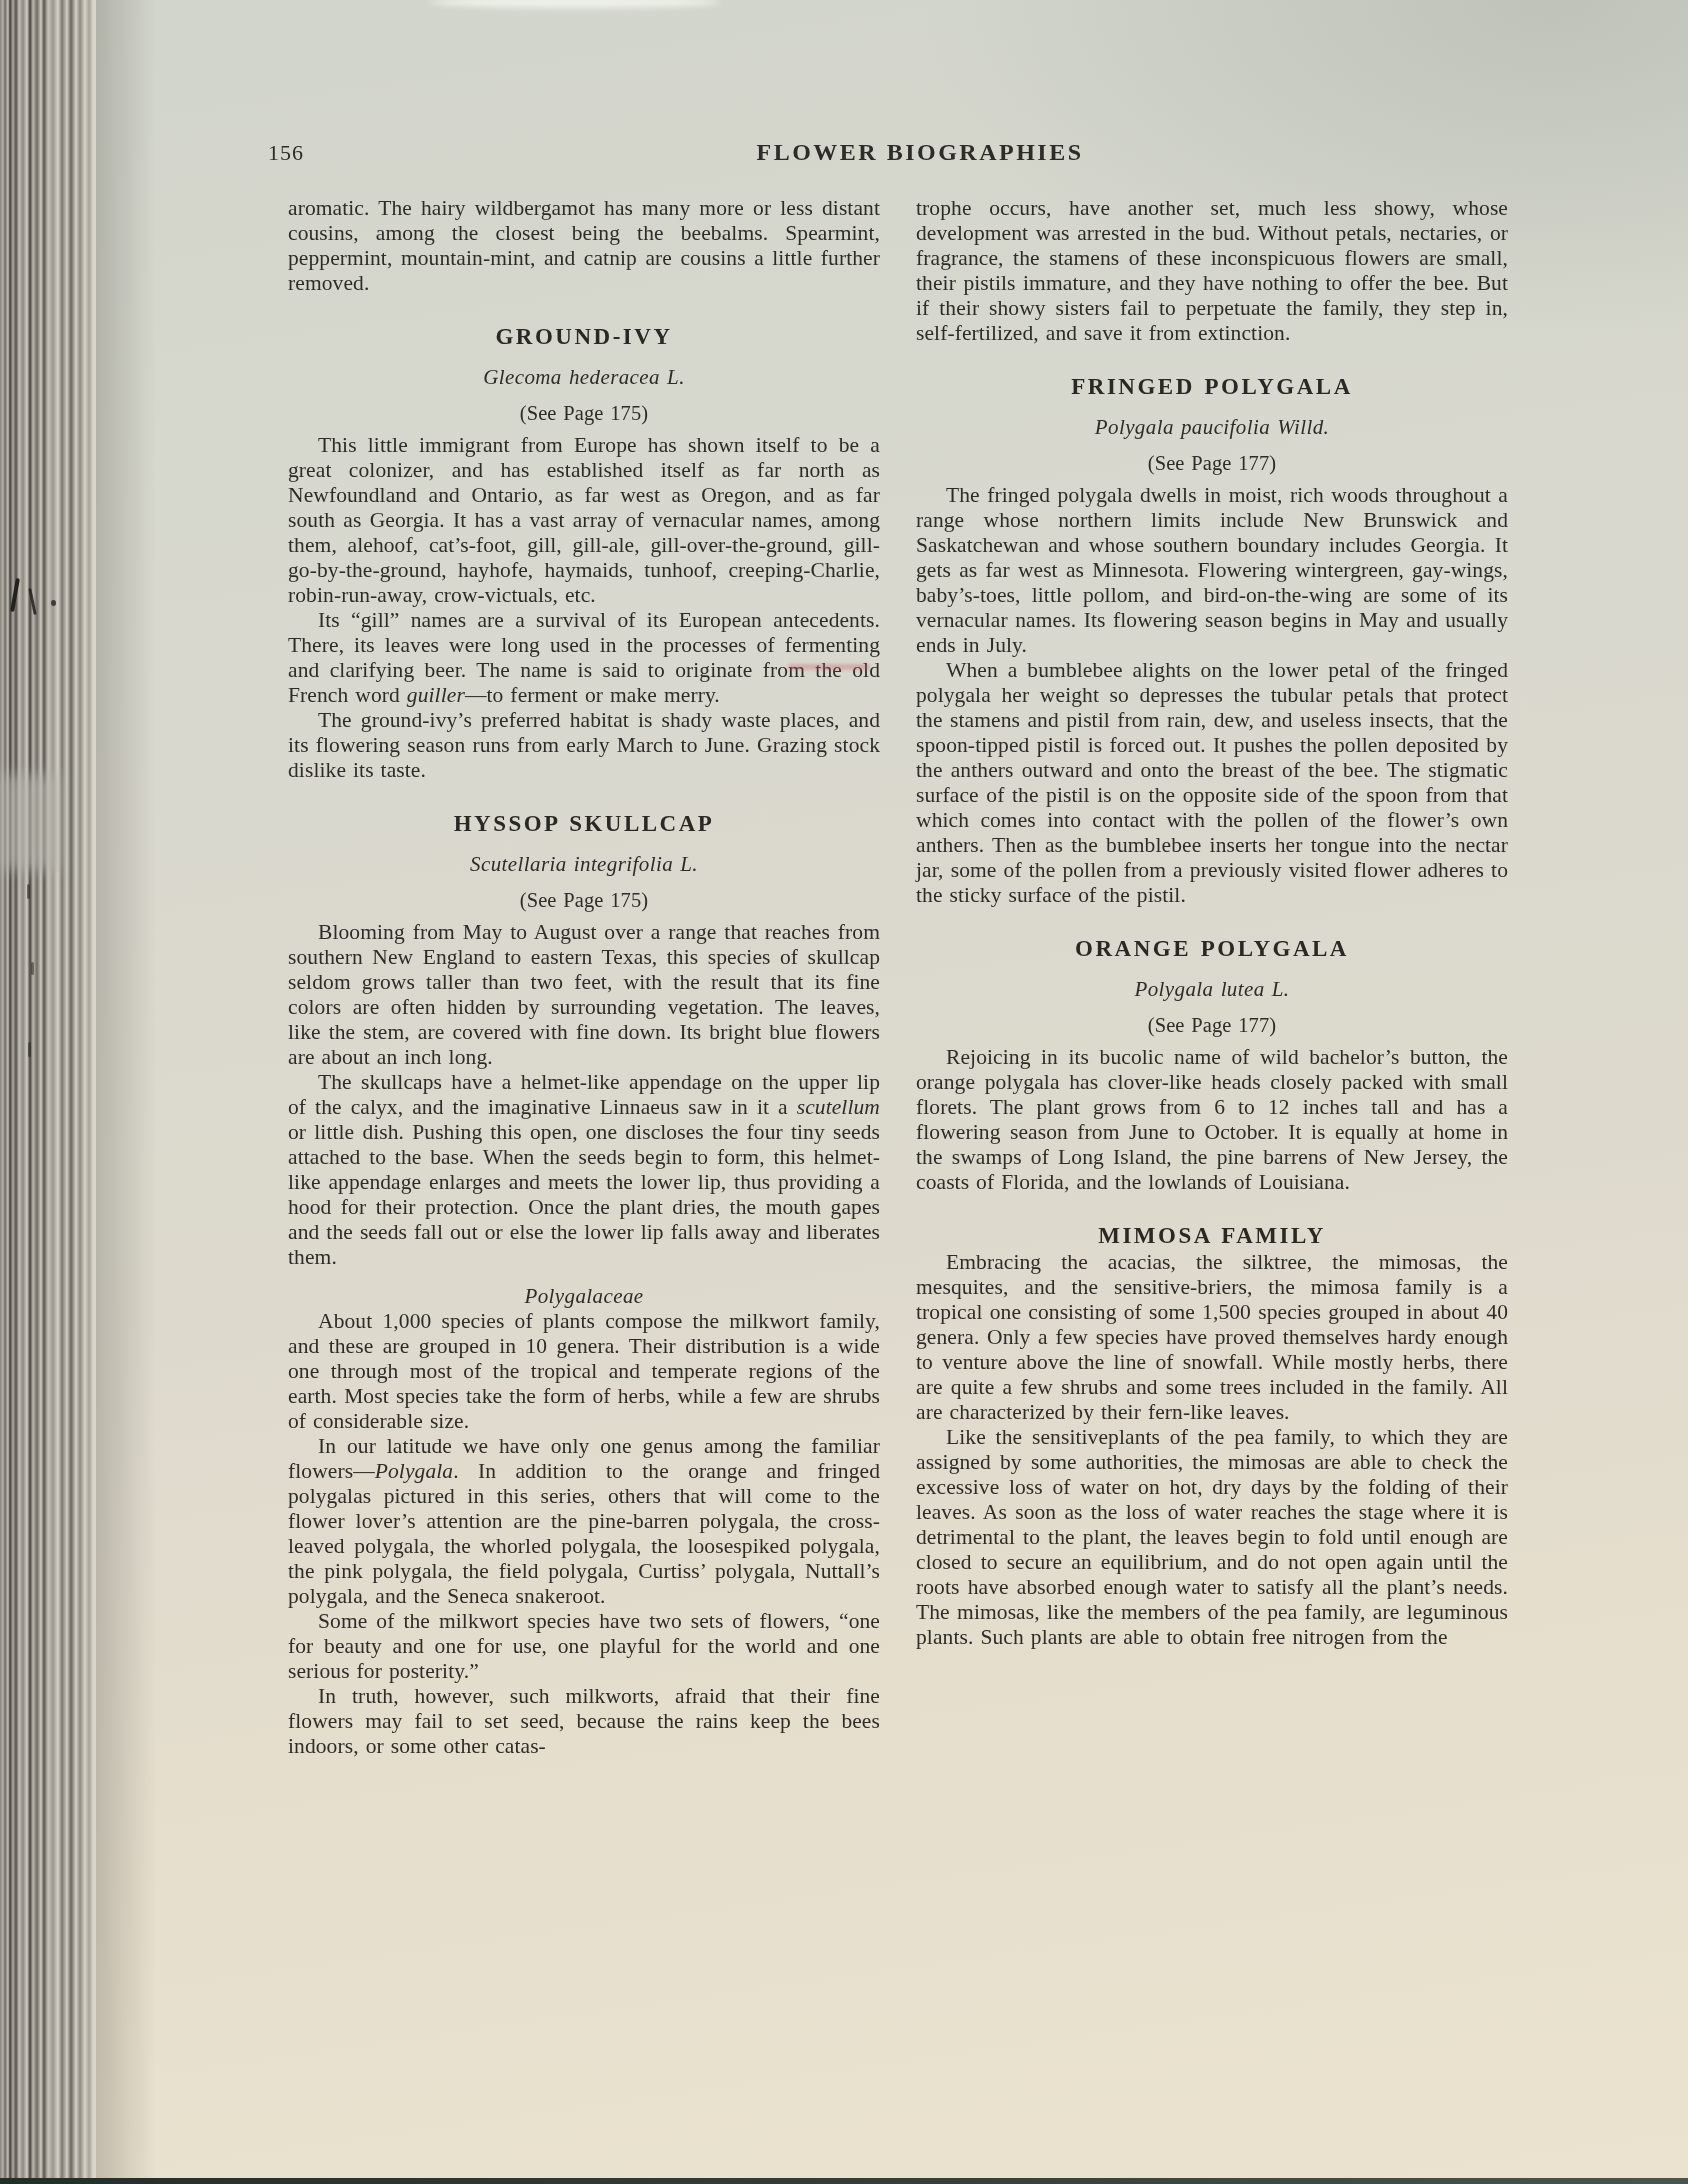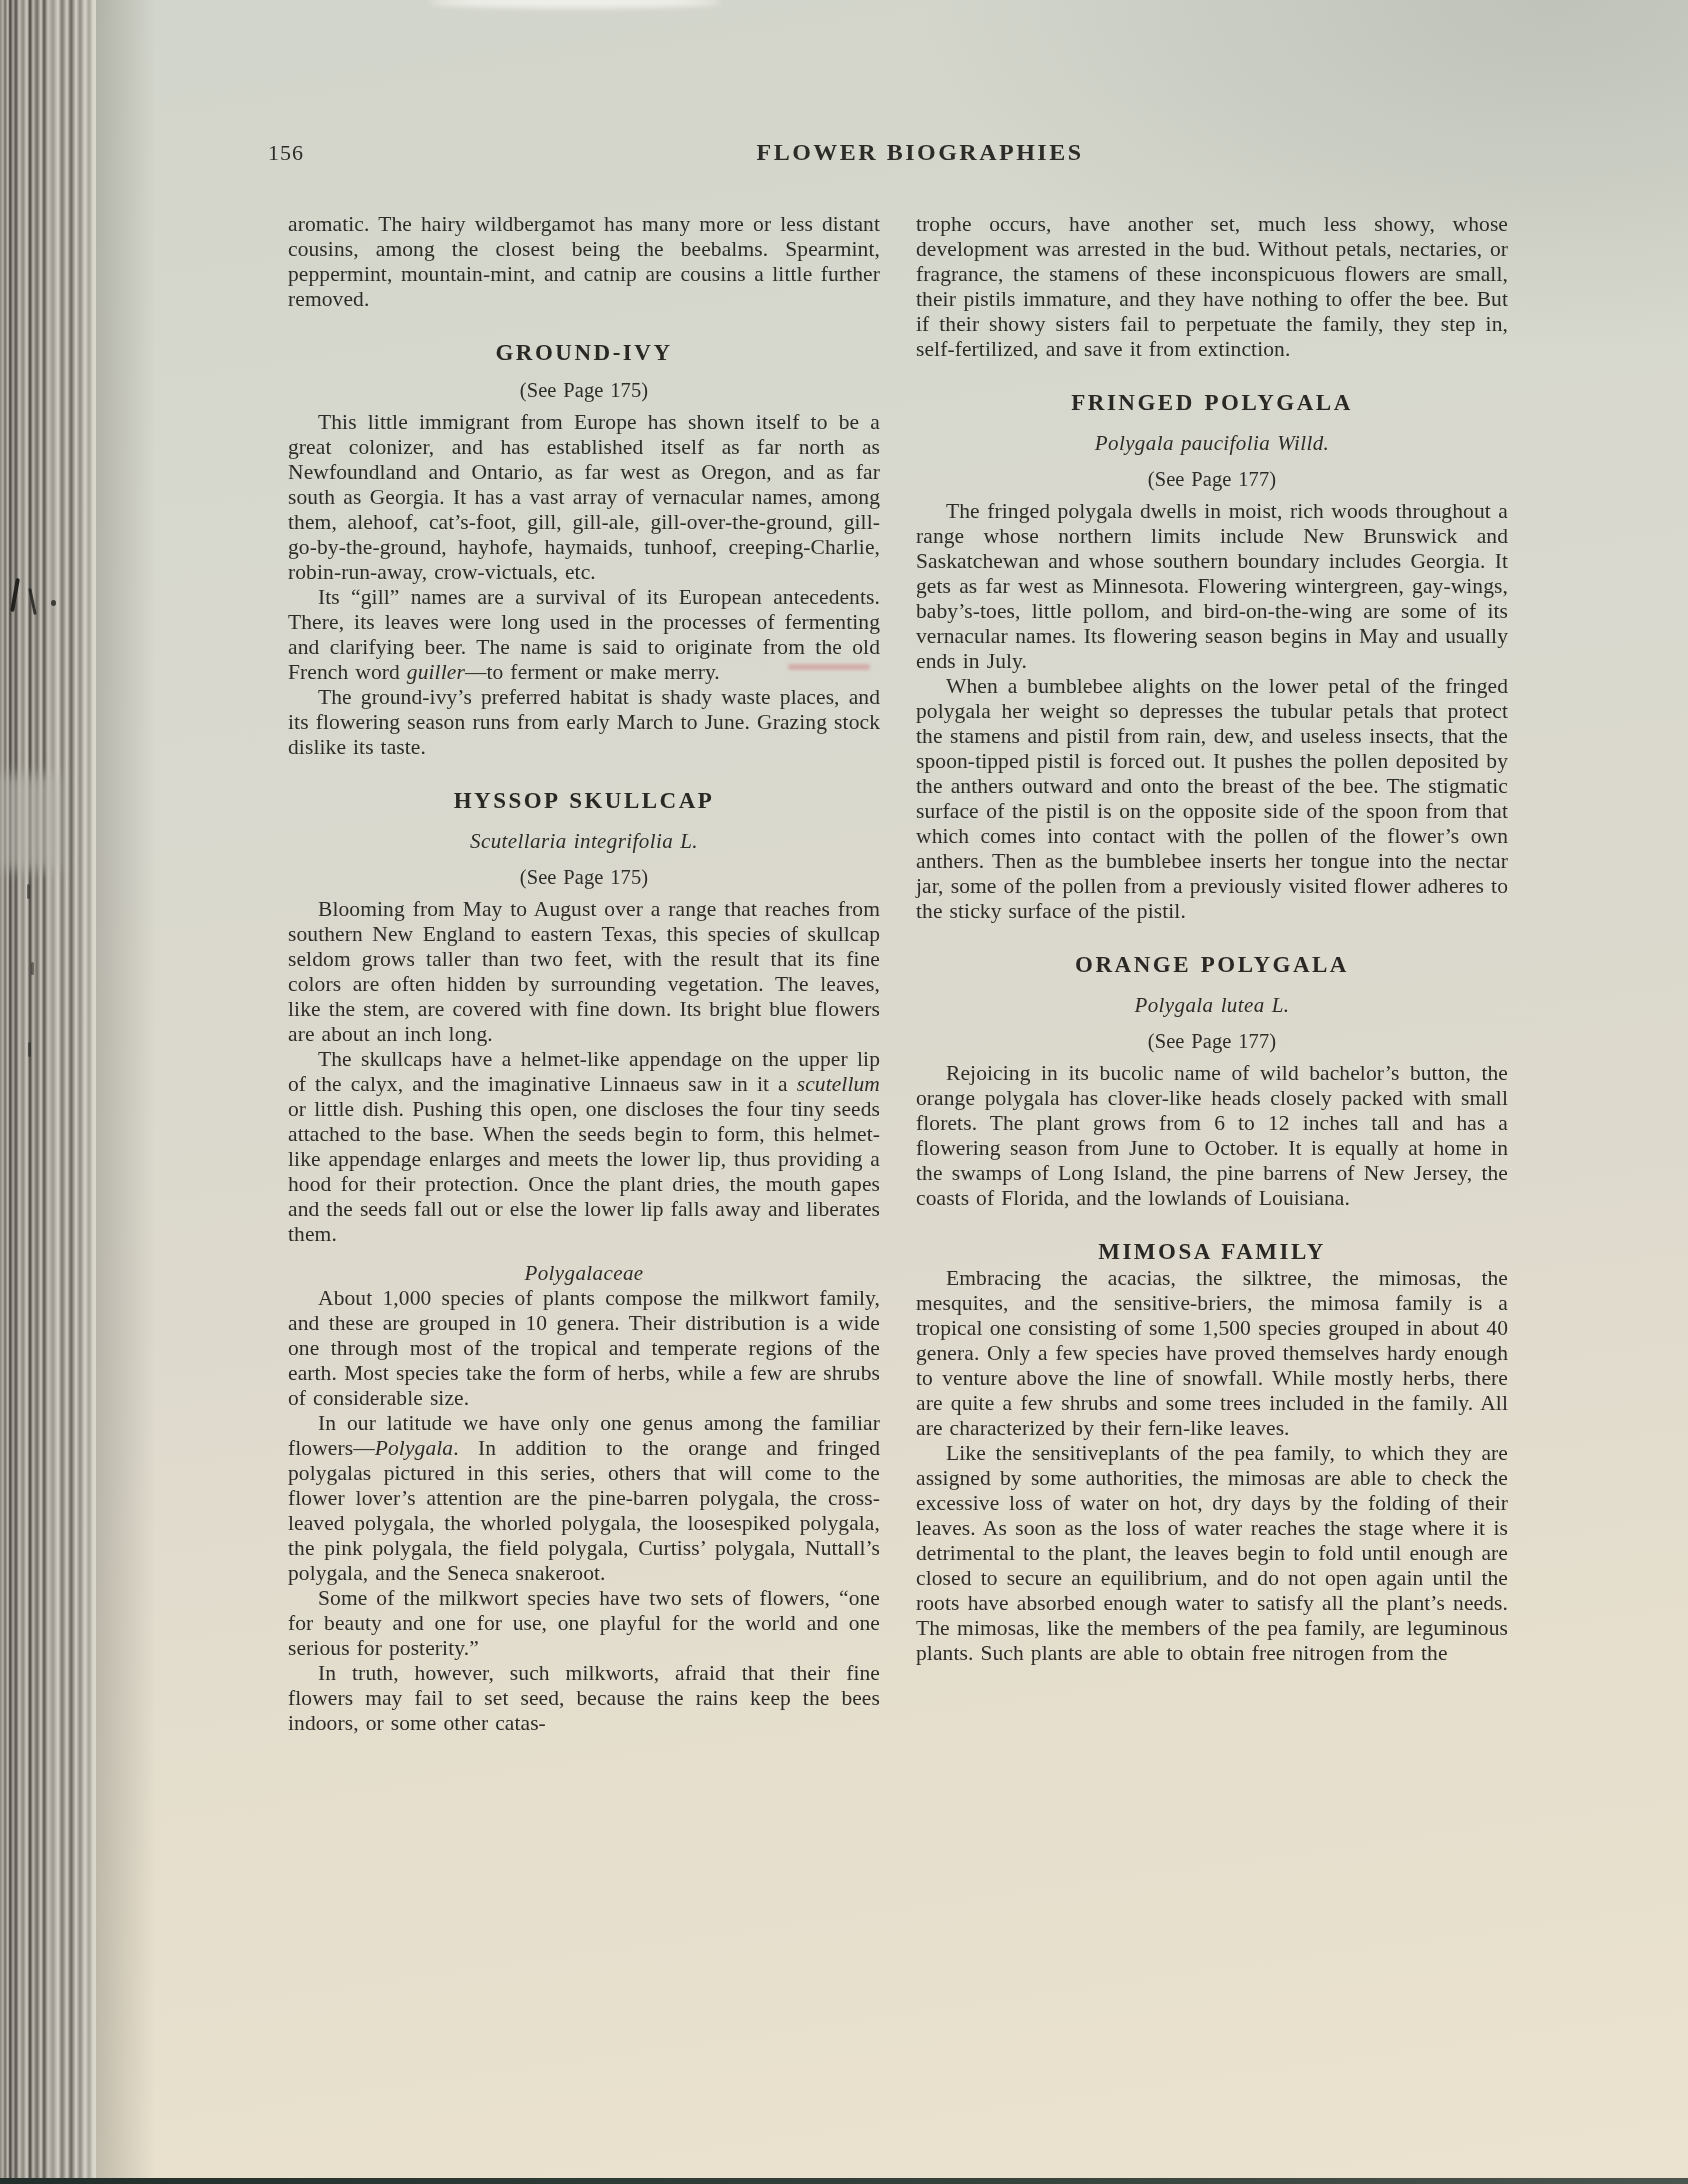--- a/index.html
+++ b/index.html
@@ -69,21 +69,21 @@
     position: absolute; left: 310px; top: 139px; width: 1220px;
     text-align: center; font-size: 24px; font-weight: 600;
     letter-spacing: 2.5px; color: var(--ink, #2e2c28);
   }
 
   .column {
     position: absolute; top: 196px; width: 592px;
     color: var(--ink, #2e2c28);
     text-align: justify;
     font-size: 21.5px; line-height: 25px;
-    word-spacing: 1.5px; letter-spacing: 0.1px; margin-top: 16px;
+    word-spacing: 1.5px; letter-spacing: 0.1px;
   }
   .column-left  { left: 288px; }
   .column-right { left: 916px; }
 
   .column p { margin: 0; text-align: justify; }
   .column p.indent { text-indent: 30px; }
 
   .sec-heading {
     margin: 27px 0 0 0;
     text-align: center; font-size: 23px; line-height: 28px;
@@ -107,20 +107,21 @@
   <div class="gutter"></div>
   <div class="gutter-shadow"></div>
   <div class="top-smudge"></div>
 
   <div class="page-number">156</div>
   <div class="page-header">FLOWER BIOGRAPHIES</div>
 
   <div class="column column-left" id="col-left">
       <p class="">aromatic.  The hairy wildbergamot has many more or less distant cousins, among the closest being the beebalms.  Spearmint, peppermint, mountain-mint, and catnip are cousins a little further removed.</p>
       <h3 class="sec-heading">GROUND-IVY</h3>
+      <div class="species">Glecoma hederacea L.</div>
       <div class="pageref">(See Page 175)</div>
       <p class="indent">This little immigrant from Europe has shown itself to be a great colonizer, and has established itself as far north as Newfoundland and Ontario, as far west as Oregon, and as far south as Georgia.  It has a vast array of vernacular names, among them, alehoof, cat’s-foot, gill, gill-ale, gill-over-the-ground, gill-go-by-the-ground, hayhofe, haymaids, tunhoof, creeping-Charlie, robin-run-away, crow-victuals, etc.</p>
       <p class="indent">Its “gill” names are a survival of its European antecedents.  There, its leaves were long used in the processes of fermenting and clarifying beer. The name is said to originate from the old French word <i>guiller</i>—to ferment or make merry.</p>
       <p class="indent">The ground-ivy’s preferred habitat is shady waste places, and its flowering season runs from early March to June.  Grazing stock dislike its taste.</p>
       <h3 class="sec-heading">HYSSOP SKULLCAP</h3>
       <div class="species">Scutellaria integrifolia L.</div>
       <div class="pageref">(See Page 175)</div>
       <p class="indent">Blooming from May to August over a range that reaches from southern New England to eastern Texas, this species of skullcap seldom grows taller than two feet, with the result that its fine colors are often hidden by surrounding vegetation.  The leaves, like the stem, are covered with fine down. Its bright blue flowers are about an inch long.</p>
       <p class="indent">The skullcaps have a helmet-like appendage on the upper lip of the calyx, and the imaginative Linnaeus saw in it a <i>scutellum</i> or little dish.  Pushing this open, one discloses the four tiny seeds attached to the base.  When the seeds begin to form, this helmet-like appendage enlarges and meets the lower lip, thus providing a hood for their protection. Once the plant dries, the mouth gapes and the seeds fall out or else the lower lip falls away and liberates them.</p>
       <div class="species">Polygalaceae</div>

